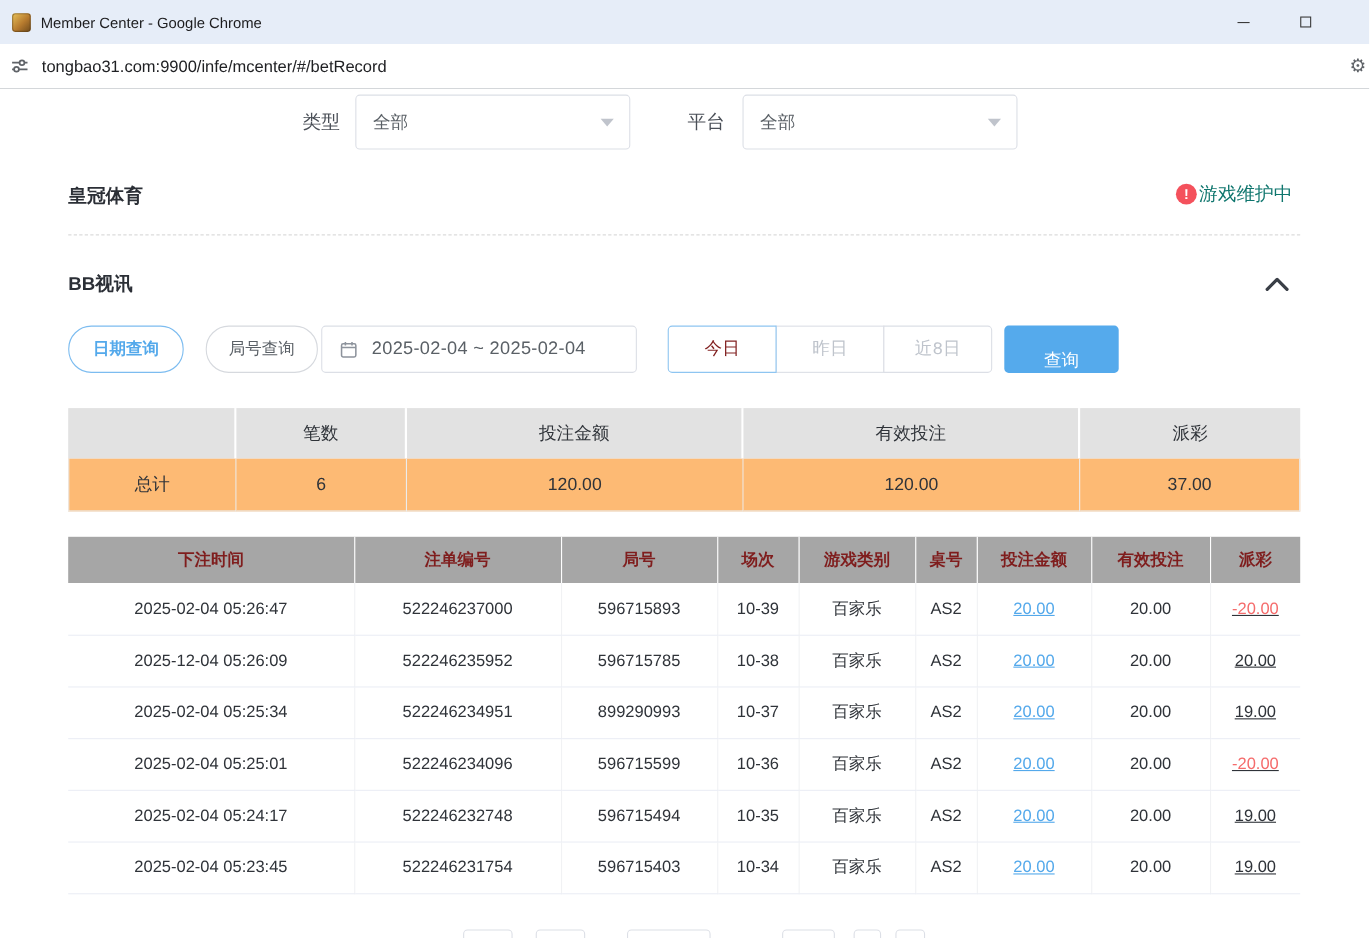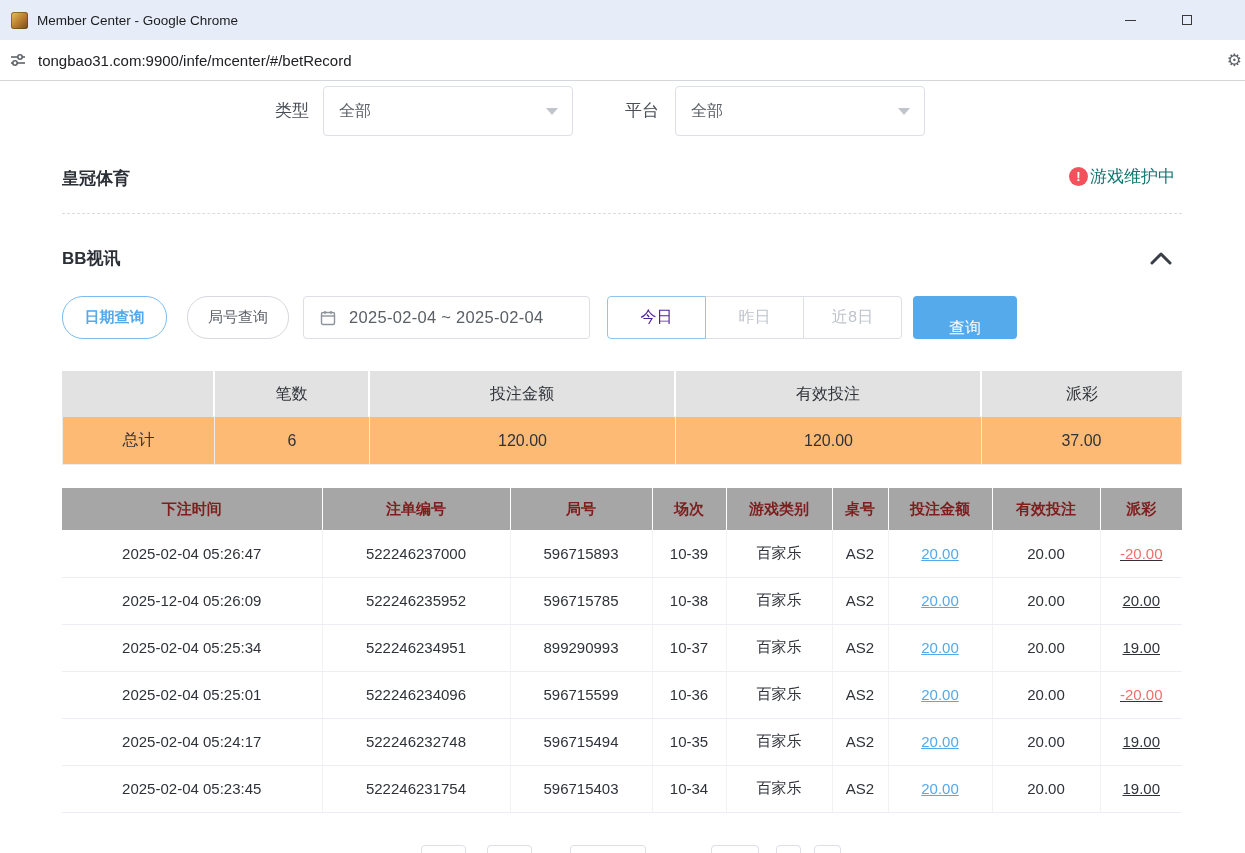--- a/index.html
+++ b/index.html
@@ -47,31 +47,31 @@
   .dashed-divider { position:absolute; top:132px; left:62px; width:1120px; border-top:1px dashed #dcdcdc; }
 
   .collapse { position:absolute; top:168px; left:1148px; width:26px; height:18px; cursor:pointer; display:flex; align-items:center; justify-content:center; }
 
   
   .pill { position:absolute; top:215px; height:43px; border-radius:21px; background:#fff;
     display:flex; align-items:center; justify-content:center; font-size:15px; cursor:pointer; }
   .pill-active { border:1px solid #7cbcf0; color:#54a9eb; font-weight:bold; }
   .pill-normal { border:1px solid #d6d9de; color:#5a6066; }
 
-  .datepicker { position:absolute; top:215px; left:303px; width:287px; height:43px; border:1px solid #dcdfe6; border-radius:4px;
+  .datepicker { position:absolute; top:215px; left:292px; width:287px; height:43px; border:1px solid #dcdfe6; border-radius:4px;
     display:flex; align-items:center; background:#fff; cursor:pointer; }
   .cal-icon { margin-left:16px; display:flex; flex:none; }
   .date-text { margin-left:13px; font-size:16.5px; color:#5a6066; letter-spacing:.3px; }
 
   .btn-group { position:absolute; top:215px; left:607px; height:43px; display:flex; }
   .group-btn { width:99px; height:43px; background:#fff; border:1px solid #dcdfe6; margin-left:-1px;
     display:flex; align-items:center; justify-content:center; font-size:16px; color:#bfc4cc; cursor:pointer; }
   .group-btn:first-child { margin-left:0; border-radius:4px 0 0 4px; }
   .group-btn:last-child { border-radius:0 4px 4px 0;font-family:Liberation Mono, monospace; }
-  .group-active { color:#4c1d95; border-color:#8ec5f1; z-index:2; }
+  .group-active { color:#7f1d1d; border-color:#8ec5f1; z-index:2; }
 
   .search-btn { position:absolute; top:215px; left:913px; width:104px; height:43px; background:#55aaec; border-radius:4px;
     color:#fff; font-size:16px; display:flex; align-items:flex-end; justify-content:center; cursor:pointer; }
 
   
   .summary-table { position:absolute; top:290px; left:62px; width:1120px; table-layout:fixed;
     border-collapse:separate; border-spacing:0; font-size:16px; }
   .summary-table th { height:46px; background:#e2e2e2; font-weight:normal; color:#2f3339; text-align:center; border-right:2px solid #fff; }
   .summary-table th:last-child { border-right:none; }
   .summary-table td { height:48px; background:#fdba74; text-align:center; color:#2f3339;

